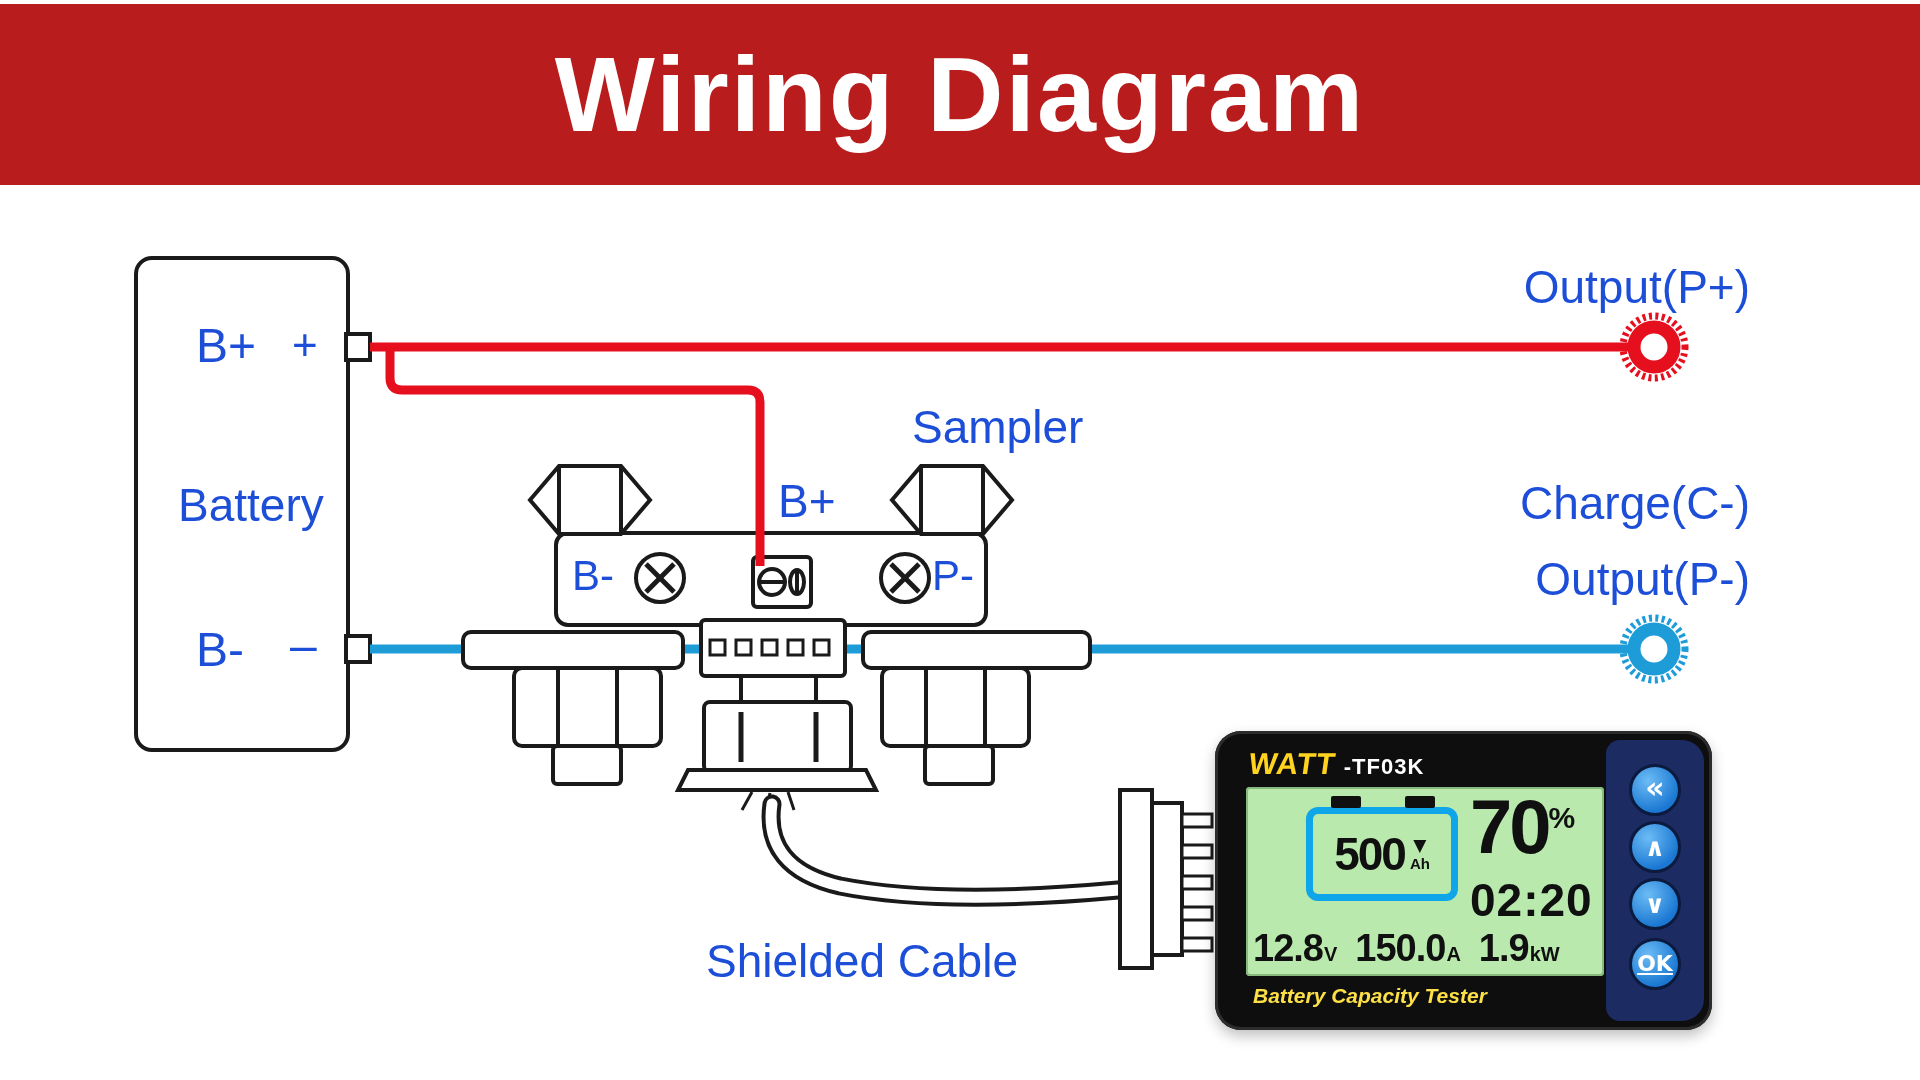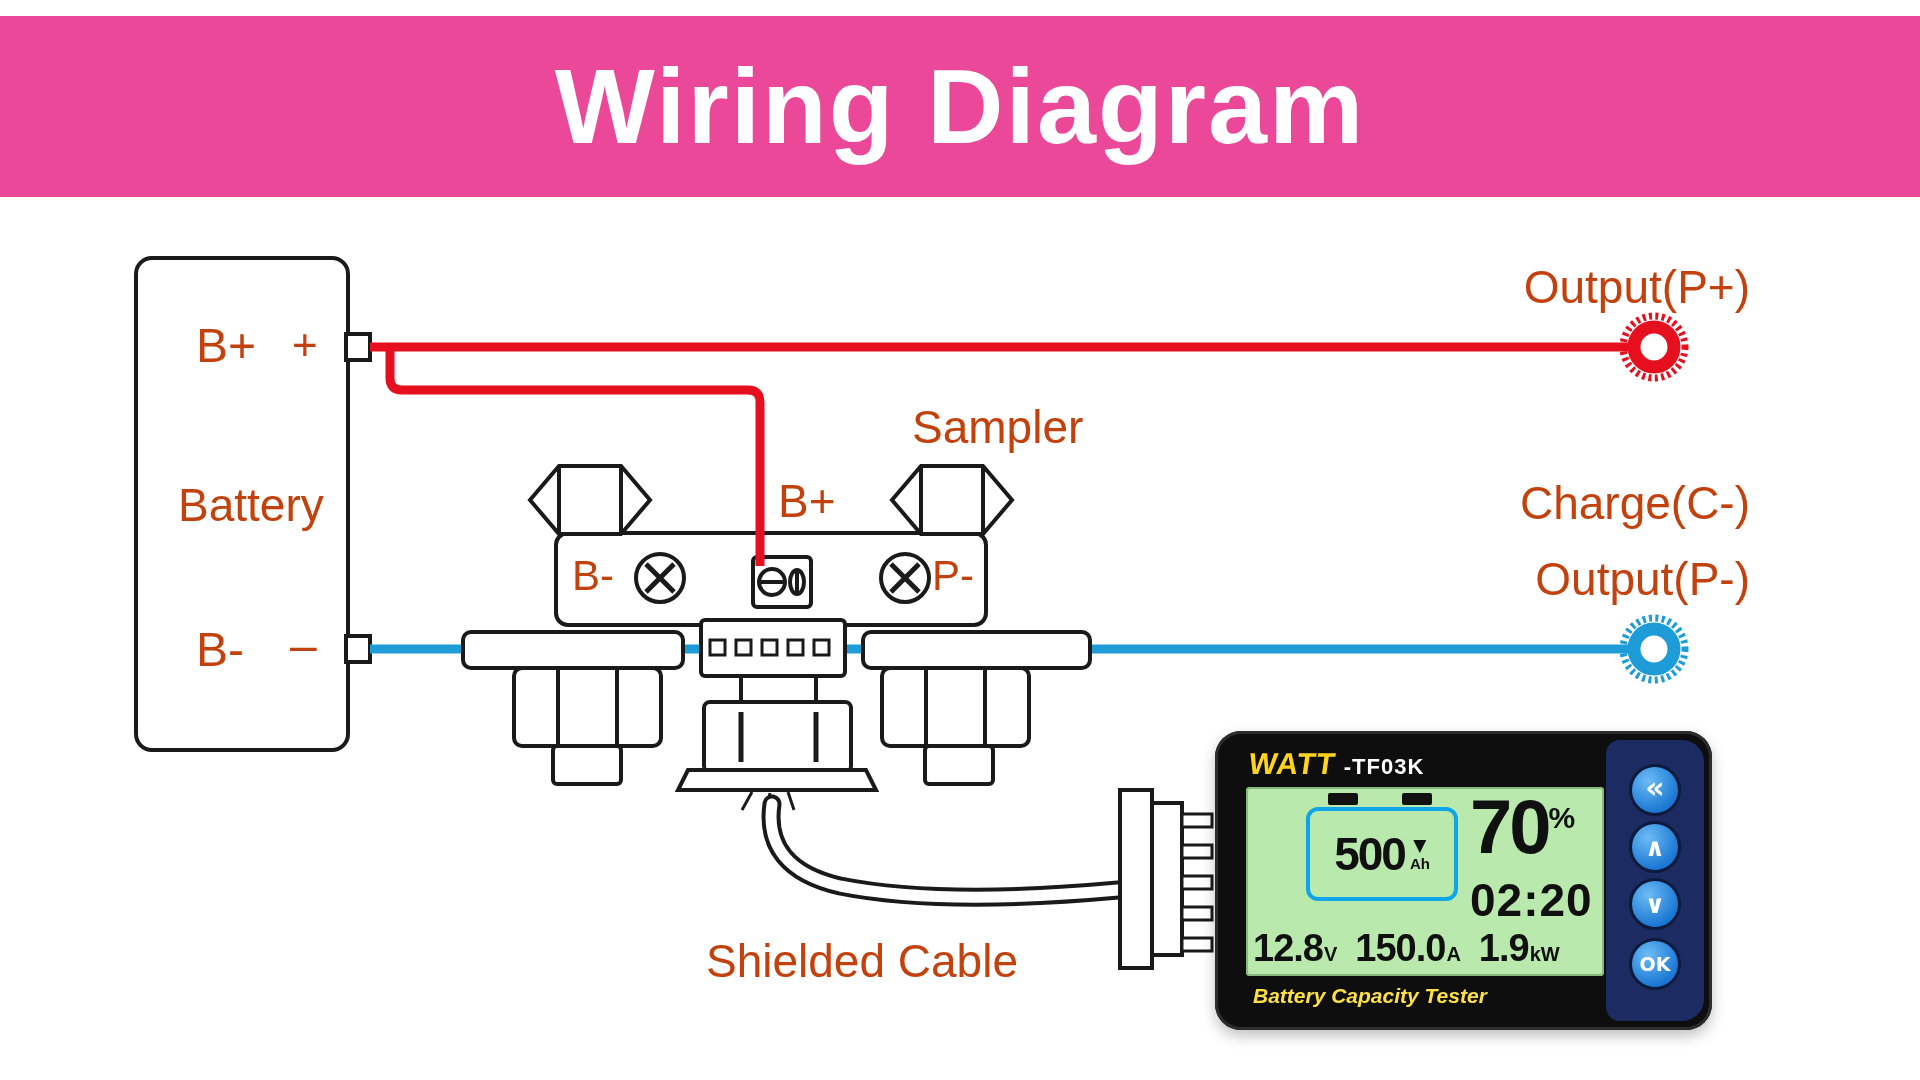--- a/index.html
+++ b/index.html
@@ -2,29 +2,29 @@
 <html><head>
 <meta charset="utf-8">
 <title>Wiring Diagram</title>
 <style>
   * { margin:0; padding:0; box-sizing:border-box; }
   html,body { background:#ffffff; }
   body { width:1920px; height:1080px; overflow:hidden; font-family:"Liberation Sans",sans-serif; }
   .stage { position:relative; width:1920px; height:1080px; background:#ffffff; }
 
   
-  .banner { position:absolute; left:0; top:16px; width:1920px; height:181px; background:#ec4899;
+  .banner { position:absolute; left:0; top:4px; width:1920px; height:181px; background:#b91c1c;
             display:flex; align-items:center; justify-content:center; z-index:2; }
   .banner-title { color:#ffffff; font-size:106px; font-weight:bold; letter-spacing:2px; }
 
   
   svg.canvas { position:absolute; left:0; top:0; z-index:1; }
 
   
-  .lbl { position:absolute; z-index:3; font-size:46px; color:#c2410c; white-space:nowrap; }
+  .lbl { position:absolute; z-index:3; font-size:46px; color:#1d4ed8; white-space:nowrap; }
   #lbl-bpos       { left:196px;  top:318px; font-size:48px; }
   #lbl-bpos-sign  { left:292px;  top:320px; font-size:44px; }
   #lbl-batt       { left:178px;  top:478px; }
   #lbl-bneg       { left:196px;  top:622px; font-size:48px; }
   #lbl-bneg-sign  { left:290px;  top:618px; font-size:48px; }
   #lbl-sampler    { left:912px;  top:400px; }
   #lbl-sbplus     { left:778px;  top:474px; }
   #lbl-sbminus    { left:572px;  top:552px; font-size:42px; }
   #lbl-spminus    { left:932px;  top:552px; font-size:42px; }
   #lbl-outp       { left:1420px; top:260px; width:330px; text-align:right; }
@@ -37,21 +37,21 @@
             background:#0e0e0e; border-radius:26px; z-index:2;
             box-shadow: inset 0 0 0 3px #2c2c2c, 0 6px 14px rgba(0,0,0,.25); }
   .device-header { position:absolute; left:34px; top:16px; display:flex; align-items:baseline; gap:8px; }
   .brand { color:#ffd31e; font-weight:bold; font-size:30px; transform:skewX(-8deg); letter-spacing:1px; }
   .model { color:#ffffff; font-weight:bold; font-size:22px; letter-spacing:1px; }
 
   .screen { position:absolute; left:31px; top:56px; width:358px; height:189px;
             background:#b9e9ad; border-radius:4px; color:#101010;
             box-shadow: inset 0 0 0 2px #88b97f; }
   .batt-icon { position:absolute; left:60px; top:20px; width:152px; height:94px;
-               border:4px solid #0ea5e9; border-radius:12px;
+               border:7px solid #0ea5e9; border-radius:12px;
                display:flex; align-items:center; justify-content:center; gap:5px; }
   .batt-term { position:absolute; top:-18px; width:30px; height:12px; background:#101010; border-radius:2px; }
   .batt-term.t1 { left:18px; } .batt-term.t2 { left:92px; }
   .cap-val { font-size:46px; font-weight:bold; letter-spacing:-2px; }
   .cap-side { display:flex; flex-direction:column; align-items:center; line-height:1; gap:2px; }
   .cap-marker { font-size:17px; font-family:"DejaVu Sans",sans-serif; }
   .cap-unit { font-size:15px; font-weight:bold; }
   .soc { position:absolute; left:224px; top:0; display:flex; }
   .soc-val { font-size:76px; font-weight:bold; line-height:1.05; letter-spacing:-3px; }
   .soc-unit { font-size:30px; font-weight:bold; margin-top:14px; }
@@ -65,21 +65,21 @@
   .btn-panel { position:absolute; left:391px; top:9px; width:98px; height:281px;
                background:#1d2b63; border-radius:14px 22px 22px 14px; }
   .dev-btn { position:absolute; left:23px; width:52px; height:52px; border-radius:50%;
              background:radial-gradient(circle at 35% 30%, #6cbcf5, #1a77d2 72%);
              border:3px solid #0c1a3e; color:#ffffff;
              display:flex; align-items:center; justify-content:center;
              font-weight:bold; font-family:"DejaVu Sans",sans-serif; line-height:1; }
   .dev-btn.b1 { top:24px;  font-size:30px; padding-bottom:4px; }
   .dev-btn.b2 { top:81px;  font-size:25px; }
   .dev-btn.b3 { top:138px; font-size:25px; }
-  .dev-btn.b4 { top:198px; font-size:19px; }
+  .dev-btn.b4 { top:198px; font-size:22px;text-decoration:underline; }
 </style>
 </head>
 <body>
 
 <div class="stage">
 
   <div class="banner">
     <div class="banner-title">Wiring Diagram</div>
   </div>
 

